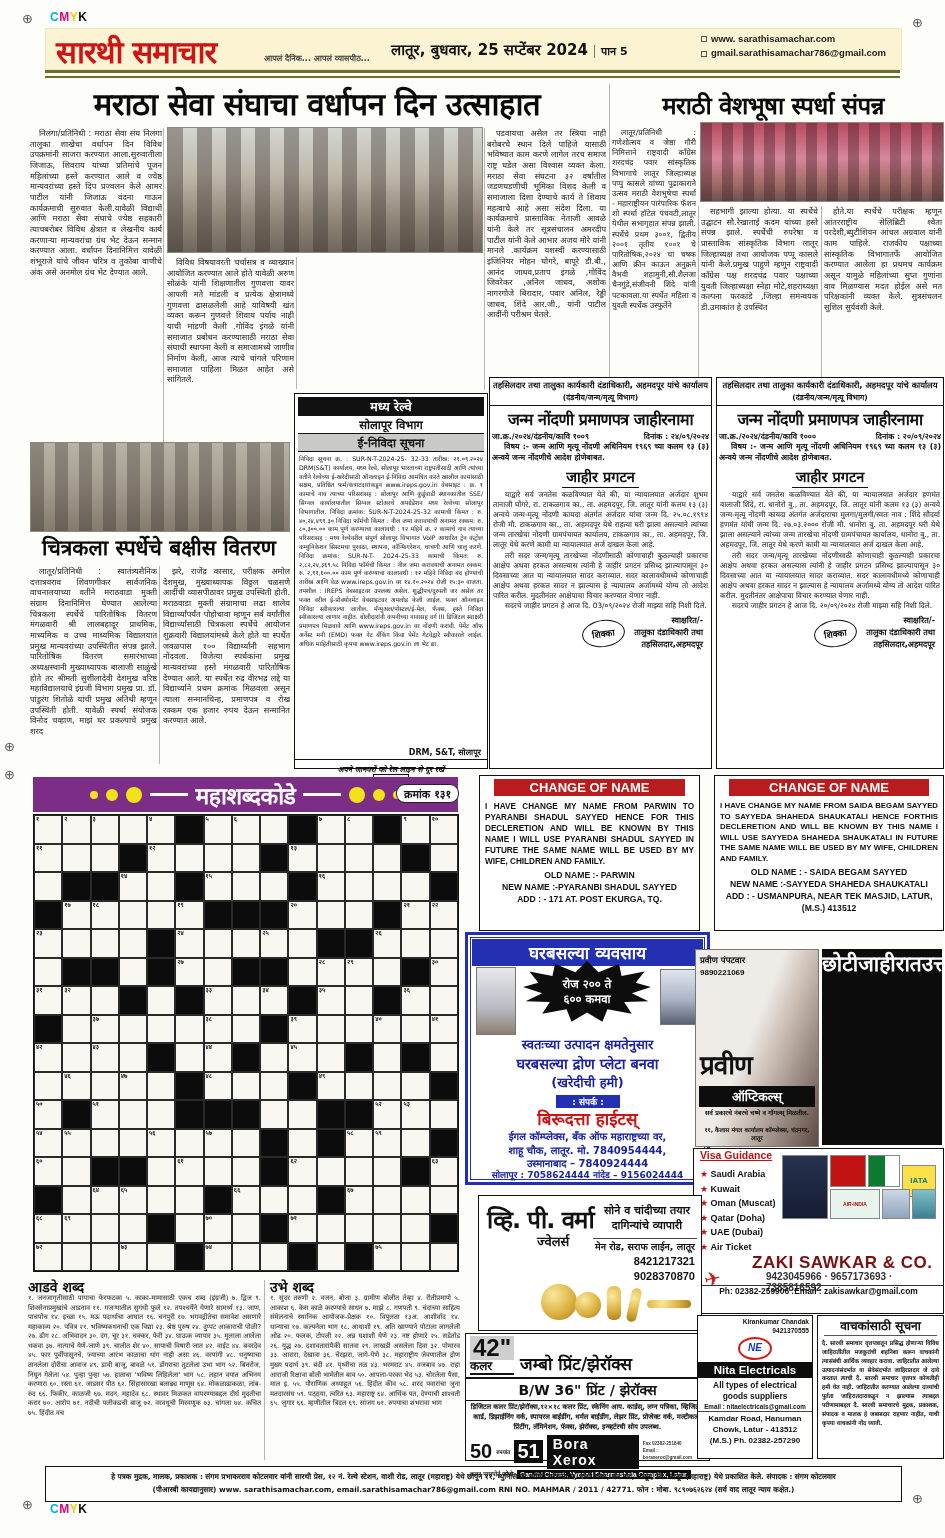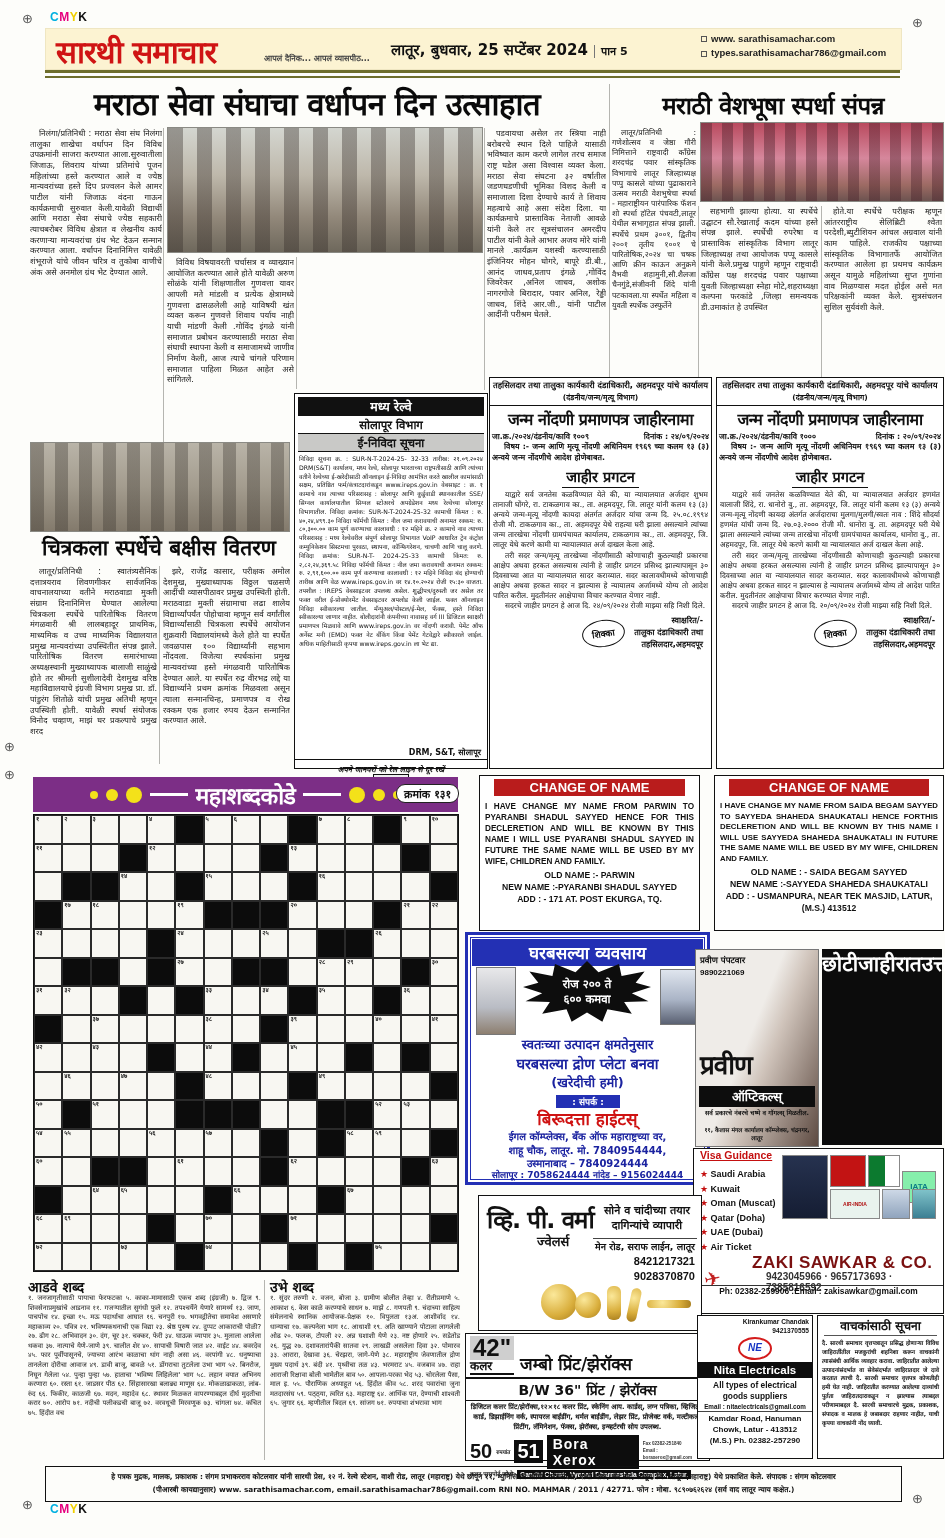--- a/index.html
+++ b/index.html
@@ -146,21 +146,21 @@
   </div>
 
   <div class="abs masthead" style="left:45px;top:28px;width:855px;height:40px">
     <span class="abs mast-title" style="left:10px;top:1px">सारथी समाचार</span>
     <span class="abs mast-tag" style="left:218px;top:23px">आपलं दैनिक... आपलं व्यासपीठ...</span>
     <span class="abs mast-date" style="left:345px;top:10px">
       <span>लातूर, बुधवार, 25 सप्टेंबर 2024</span><span class="mast-pan">पान 5</span>
     </span>
     <div class="abs mast-contact" style="left:655px;top:3px">
       <div><span class="sqbul"></span><span>www. sarathisamachar.com</span></div>
-      <div><span class="sqbul"></span><span>types.sarathisamachar786@gmail.com</span></div>
+      <div><span class="sqbul"></span><span>gmail.sarathisamachar786@gmail.com</span></div>
     </div>
   </div>
   <div class="abs dblrule" style="left:45px;top:70px;width:855px"></div>
 
   <div class="abs headline" style="left:28px;top:82px;width:578px;font-size:31px">मराठा सेवा संघाचा वर्धापन दिन उत्साहात</div>
   <div class="abs headline" style="left:606px;top:88px;width:334px;font-size:24px">मराठी वेशभूषा स्पर्धा संपन्न</div>
 
   <div class="abs news" style="left:30px;top:128px;width:132px;height:314px">निलंगा/प्रतिनिधी : मराठा सेवा संघ निलंगा तालुका शाखेचा वर्धापन दिन विविध उपक्रमांनी साजरा करण्यात आला.सुरुवातीला जिजाऊ, शिवराय यांच्या प्रतिमांचे पूजन महिलांच्या हस्ते करण्यात आले व ज्येष्ठ मान्यवरांच्या हस्ते दिप प्रज्वलन केले आमर पाटील यांनी जिजाऊ वंदना गाऊन कार्यक्रमाची सुरुवात केली.यावेळी विद्यार्थी आणि मराठा सेवा संघाचे ज्येष्ठ सहकारी त्याचबरोबर विविध क्षेत्रात व लेखनीय कार्य करणाऱ्या मान्यवरांचा ग्रंथ भेट देऊन सन्मान करण्यात आला. वर्धापन दिनानिमित्त यावेळी शंभूराजे यांचे जीवन चरित्र व तुकोबा वाणीचे अंक असे अनमोल ग्रंथ भेट देण्यात आले.</div>
   <div class="abs photo ph1" style="left:167px;top:127px;width:314px;height:124px"></div>
   <div class="abs news" style="left:167px;top:257px;width:127px;height:186px">विविध विषयावरती चर्चासत्र व व्याख्यान आयोजित करण्यात आले होते यावेळी अरुण सोळंके यांनी शिक्षणातील गुणवत्ता यावर आपली मते मांडली व प्रत्येक क्षेत्रामध्ये गुणवत्ता ढासळलेली आहे याविषयी खंत व्यक्त करून गुणवत्ते शिवाय पर्याय नाही याची मांडणी केली .गोविंद इंगळे यांनी समाजात प्रबोधन करण्यासाठी मराठा सेवा संघाची स्थापना केली व समाजामध्ये जाणीव निर्माण केली, आज त्याचे चांगले परिणाम समाजात पाहिला मिळत आहेत असे सांगितले.</div>
@@ -202,21 +202,21 @@
     <div class="nt-hr"></div>
     <div class="nt-title">जन्म नोंदणी प्रमाणपत्र जाहीरनामा</div>
     <div class="nt-ref">
       <span>जा.क्र./२०२४/दंडनीय/कावि १००९</span>
       <span>दिनांक : २४/०९/२०२४</span>
     </div>
     <div class="nt-subject">विषय :- जन्म आणि मृत्यू नोंदणी अधिनियम १९६९ च्या कलम १३ (३) अन्वये जन्म नोंदणीचे आदेश होणेबाबत.</div>
     <div class="nt-prak"><span>जाहीर प्रगटन</span></div>
     <div class="nt-body">याद्वारे सर्व जनतेस कळविण्यात येते की, या न्यायालयात अर्जदार शुभम तानाजी घोंगरे, रा. टाकळगाव का., ता. अहमदपूर, जि. लातूर यांनी कलम १३ (३) अन्वये जन्म-मृत्यू नोंदणी कायदा अंतर्गत अर्जदार यांचा जन्म दि. २५.०८.१९९४ रोजी मौ. टाकळगाव का., ता. अहमदपूर येथे राहत्या घरी झाला असल्याने त्यांच्या जन्म तारखेचा नोंदणी ग्रामपंचायत कार्यालय, टाकळगाव का., ता. अहमदपूर, जि. लातूर येथे करणे कामी या न्यायालयात अर्ज दाखल केला आहे.</div>
     <div class="nt-body">तरी सदर जन्म/मृत्यू तारखेच्या नोंदणीसाठी कोणाचाही कुठल्याही प्रकारचा आक्षेप अथवा हरकत असल्यास त्यांनी हे जाहीर प्रगटन प्रसिध्द झाल्यापासून ३० दिवसाच्या आत या न्यायालयात सादर कराव्यात. सदर कालावधीमध्ये कोणाचाही आक्षेप अथवा हरकत सादर न झाल्यास हे न्यायालय अर्जामध्ये योग्य तो आदेश पारित करील. मुदतीनंतर आक्षेपाचा विचार करण्यात येणार नाही.</div>
-    <div class="nt-body">सदरचे जाहीर प्रगटन हे आज दि. २४/०९/२०२४ रोजी माझ्या सहि निशी दिले.</div>
+    <div class="nt-body">सदरचे जाहीर प्रगटन हे आज दि. 03/०९/२०२४ रोजी माझ्या सहि निशी दिले.</div>
     <div style="display:flex;justify-content:flex-end;align-items:center;gap:10px;margin-top:4px">
       <span class="seal">शिक्का</span>
       <div class="nt-signs">
         <div>स्वाक्षरित/-</div>
         <div>तालुका दंडाधिकारी तथा</div>
         <div>तहसिलदार,अहमदपूर</div>
       </div>
     </div>
   </div>
 
@@ -711,21 +711,21 @@
         <div class="zk-item"><b>★ </b>Saudi Arabia</div>
         <div class="zk-item"><b>★ </b>Kuwait</div>
         <div class="zk-item"><b>★ </b>Oman (Muscat)</div>
         <div class="zk-item"><b>★ </b>Qatar (Doha)</div>
         <div class="zk-item"><b>★ </b>UAE (Dubai)</div>
         <div class="zk-item"><b>★ </b>Air Ticket</div>
       </div>
     <div class="tile" style="left:88px;top:6px;width:44px;height:62px;background:linear-gradient(180deg,#26324f,#151d33)"></div>
     <div class="tile" style="left:136px;top:6px;width:34px;height:30px;background:#c21313"></div>
     <div class="tile" style="left:174px;top:6px;width:30px;height:30px;background:linear-gradient(90deg,#0c7a2f 55%,#fff 55%)"></div>
-    <div class="tile" style="left:208px;top:22px;width:32px;height:30px;background:#86efac;color:#0b7d86;font:900 8px var(--lat);text-align:center;line-height:30px">IATA</div>
+    <div class="tile" style="left:208px;top:16px;width:32px;height:30px;background:#fde047;color:#0b7d86;font:900 8px var(--lat);text-align:center;line-height:30px">IATA</div>
     <div class="tile" style="left:136px;top:40px;width:48px;height:28px;background:#e9f3ee;color:#b01010;font:800 5px var(--lat);text-align:center;line-height:28px">AIR-INDIA</div>
     <div class="tile" style="left:188px;top:40px;width:26px;height:28px;background:linear-gradient(180deg,#cdd8e6,#90a4bd)"></div>
     <div class="tile" style="left:218px;top:40px;width:22px;height:28px;background:linear-gradient(180deg,#7fc2c9,#3c7f93)"></div>
     <div class="abs" style="left:10px;top:118px;font-size:20px;color:#c22020;transform:rotate(-12deg)">✈</div>
     <div class="abs zk-co" style="left:58px;top:104px">ZAKI SAWKAR &amp; CO.</div>
     <div class="abs zk-ph" style="left:72px;top:122px">9423045966 · 9657173693 · 7385816592</div>
     <div class="abs zk-addr" style="left:0;top:136px;width:100%;border-top:1px solid #333">
       <div>Ph: 02382-259906 :Email : zakisawkar@gmail.com</div>
     </div>
   </div>

